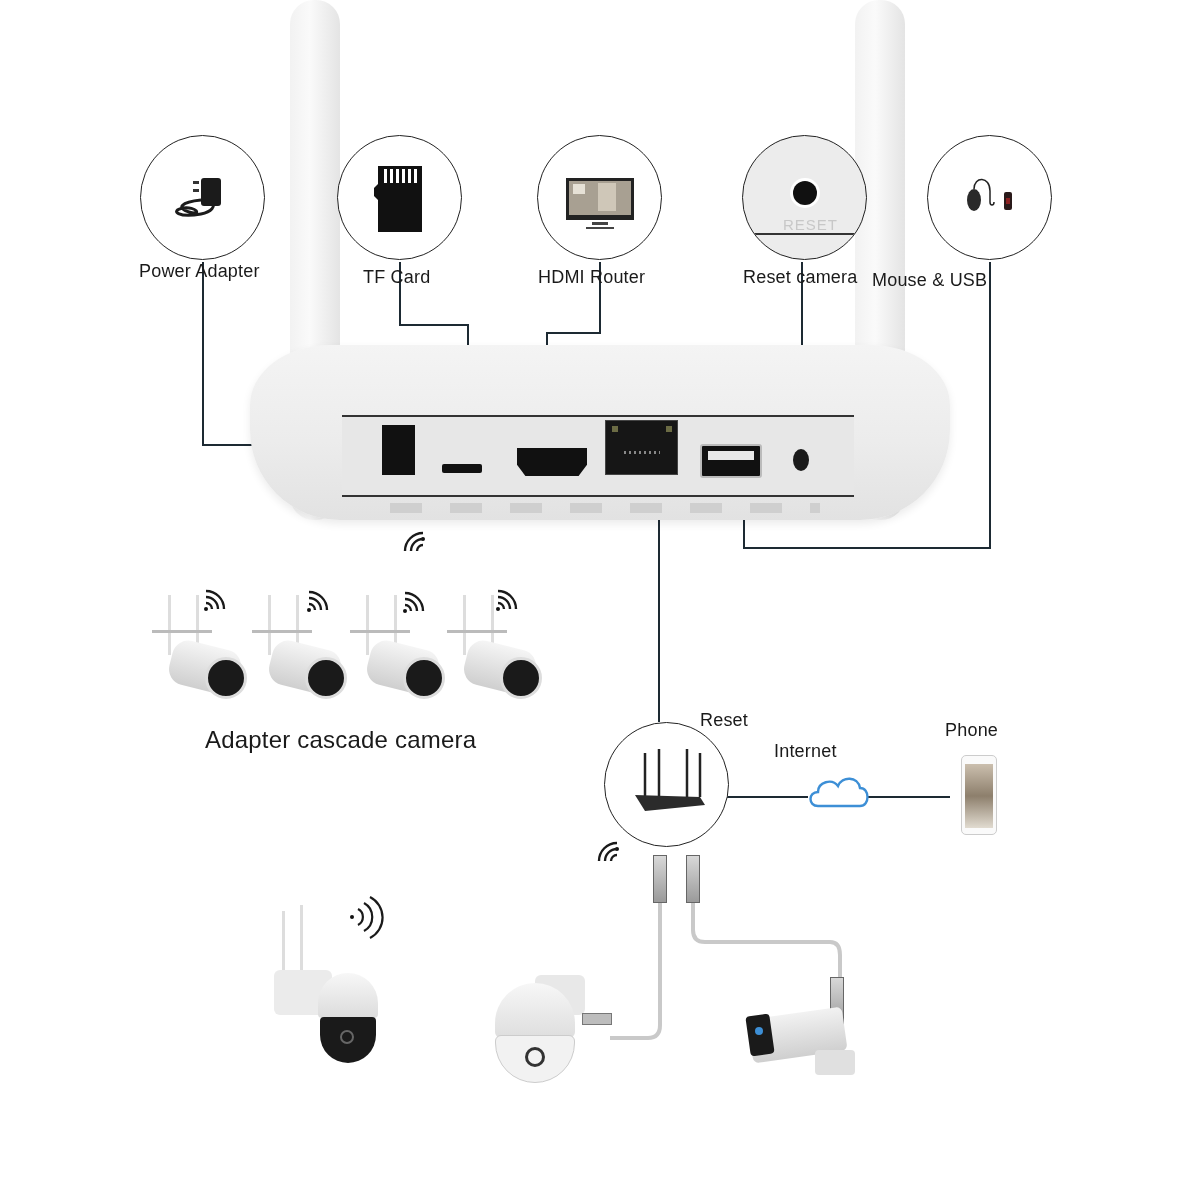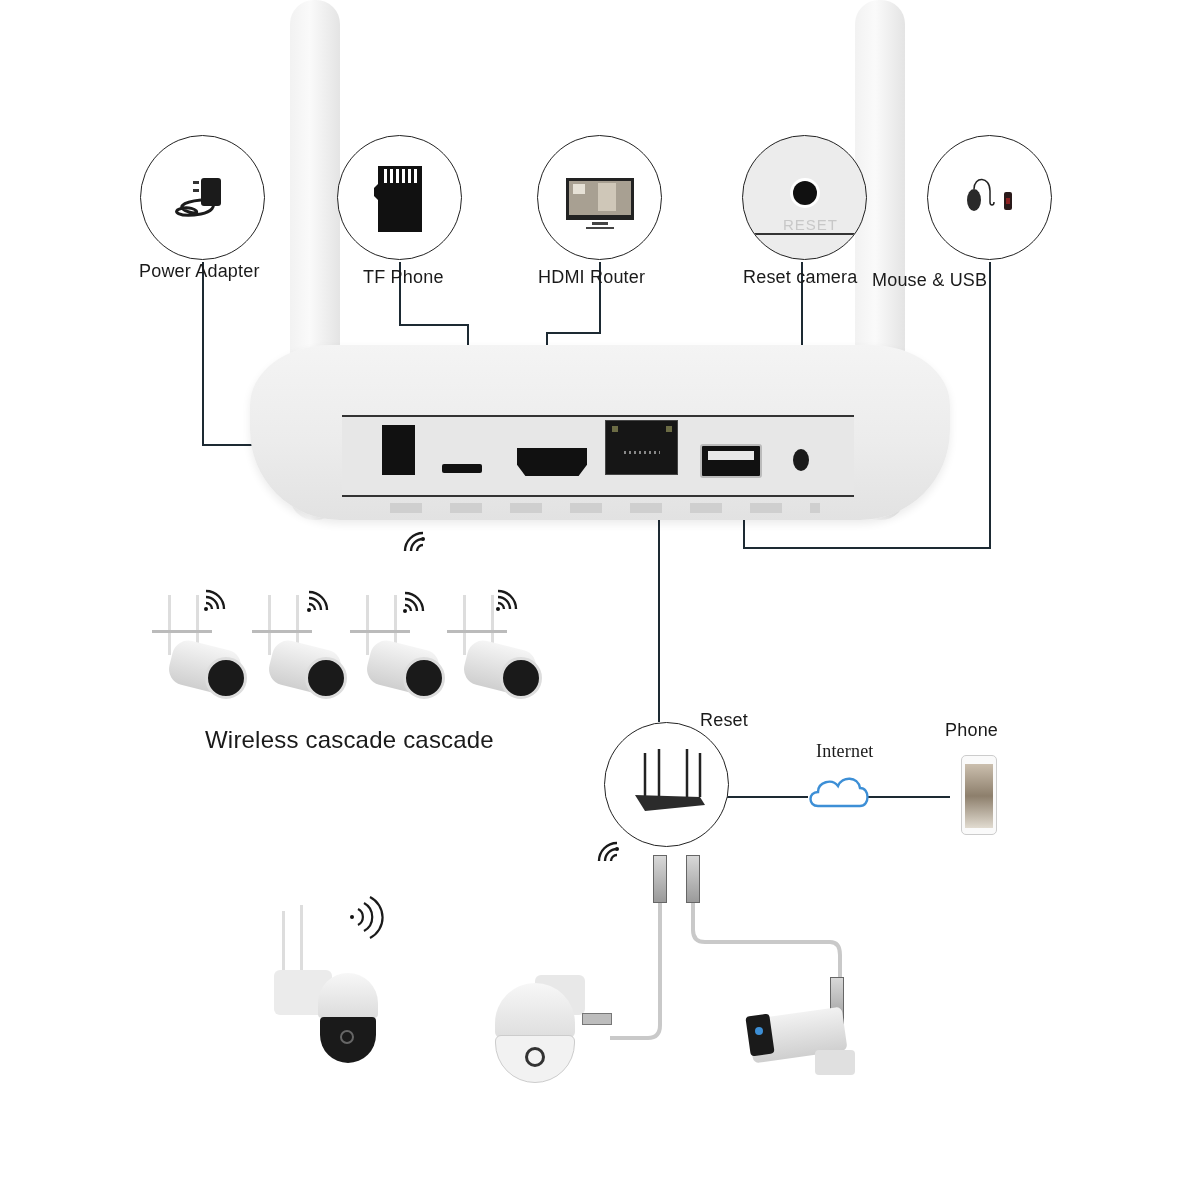--- a/index.html
+++ b/index.html
@@ -73,21 +73,21 @@
     <g fill="#fff">
         <rect x="46" y="33" width="3" height="14"></rect>
         <rect x="52" y="33" width="3" height="14"></rect>
         <rect x="58" y="33" width="3" height="14"></rect>
         <rect x="64" y="33" width="3" height="14"></rect>
         <rect x="70" y="33" width="3" height="14"></rect>
         <rect x="76" y="33" width="3" height="14"></rect>
       </g>
   </svg>
 </div>
-<div class="label" style="left:363px;top:267px;">TF Phone</div>
+<div class="label" style="left:363px;top:267px;">TF Card</div>
 
 <div class="callout" style="left:537px;top:135px;width:125px;height:125px;">
   <svg width="125" height="125">
     <rect x="28" y="42" width="68" height="42" fill="#222"></rect>
     <rect x="31" y="45" width="62" height="34" fill="#a8a092"></rect>
     <rect x="35" y="48" width="12" height="10" fill="#e6e1d6"></rect>
       <rect x="60" y="47" width="18" height="28" fill="#cfc7b8"></rect>
     <rect x="54" y="86" width="16" height="3" fill="#444"></rect>
       <rect x="48" y="91" width="28" height="2" fill="#444"></rect>
   </svg>
@@ -179,36 +179,36 @@
     <div class="abs" style="left:55px;top:72px;width:42px;height:42px;border-radius:50%;background:#1a1a1a;border:3px solid #ddd;box-sizing:border-box;"></div>
   </div>
   <div class="abs" style="left:305px;top:0;width:100px;height:120px;">
     <div class="abs" style="left:18px;top:10px;width:3px;height:60px;background:#ddd;"></div>
     <div class="abs" style="left:46px;top:10px;width:3px;height:60px;background:#ddd;"></div>
     <div class="abs" style="left:2px;top:45px;width:60px;height:3px;background:#bbb;"></div>
     <div class="abs" style="left:20px;top:60px;width:70px;height:45px;background:linear-gradient(180deg,#f5f5f5,#cfcfcf);border-radius:16px;transform:rotate(14deg);"></div>
     <div class="abs" style="left:55px;top:72px;width:42px;height:42px;border-radius:50%;background:#1a1a1a;border:3px solid #ddd;box-sizing:border-box;"></div>
   </div>
 </div>
-<div class="label" style="left:205px;top:726px;font-size:24px;">Wireless cascade cascade</div>
+<div class="label" style="left:205px;top:726px;font-size:24px;">Adapter cascade camera</div>
 
 <div class="callout" style="left:604px;top:722px;width:125px;height:125px;">
   <svg width="125" height="125">
     <g stroke="#222" stroke-width="2.5">
         <line x1="40" y1="30" x2="40" y2="74"></line>
         <line x1="54" y1="26" x2="54" y2="74"></line>
         <line x1="82" y1="26" x2="82" y2="74"></line>
         <line x1="95" y1="30" x2="95" y2="74"></line>
       </g>
     <path d="M30,72 L95,74 L100,82 L40,88 Z" fill="#2b2b2b"></path>
   </svg>
 </div>
 <div class="label" style="left:700px;top:710px;">Reset</div>
 
-<div class="label" style="left:816px;top:741px;font-family:Liberation Serif, serif;">Internet</div>
+<div class="label" style="left:774px;top:741px;">Internet</div>
 <svg width="1200" height="1200" style="pointer-events:none;">
   <path d="M818,806 C808,806 808,792 818,792 C818,782 832,778 838,786 C842,776 858,776 860,788 C870,788 870,806 860,806 Z" fill="#fff" stroke="#3d8fd6" stroke-width="2.4"></path>
 </svg>
 
 <div class="label" style="left:945px;top:720px;">Phone</div>
 <div class="abs" style="left:961px;top:755px;width:36px;height:80px;background:#fafafa;border:1px solid #ccc;border-radius:5px;box-sizing:border-box;">
   <div class="abs" style="left:3px;top:8px;width:28px;height:64px;background:linear-gradient(180deg,#cbbfae,#8d7f6c 50%,#e1dbd0);"></div>
 </div>
 
 <div class="abs" style="left:653px;top:855px;width:14px;height:48px;background:linear-gradient(180deg,#d8d8d8,#9a9a9a);border:1px solid #666;box-sizing:border-box;"></div>

